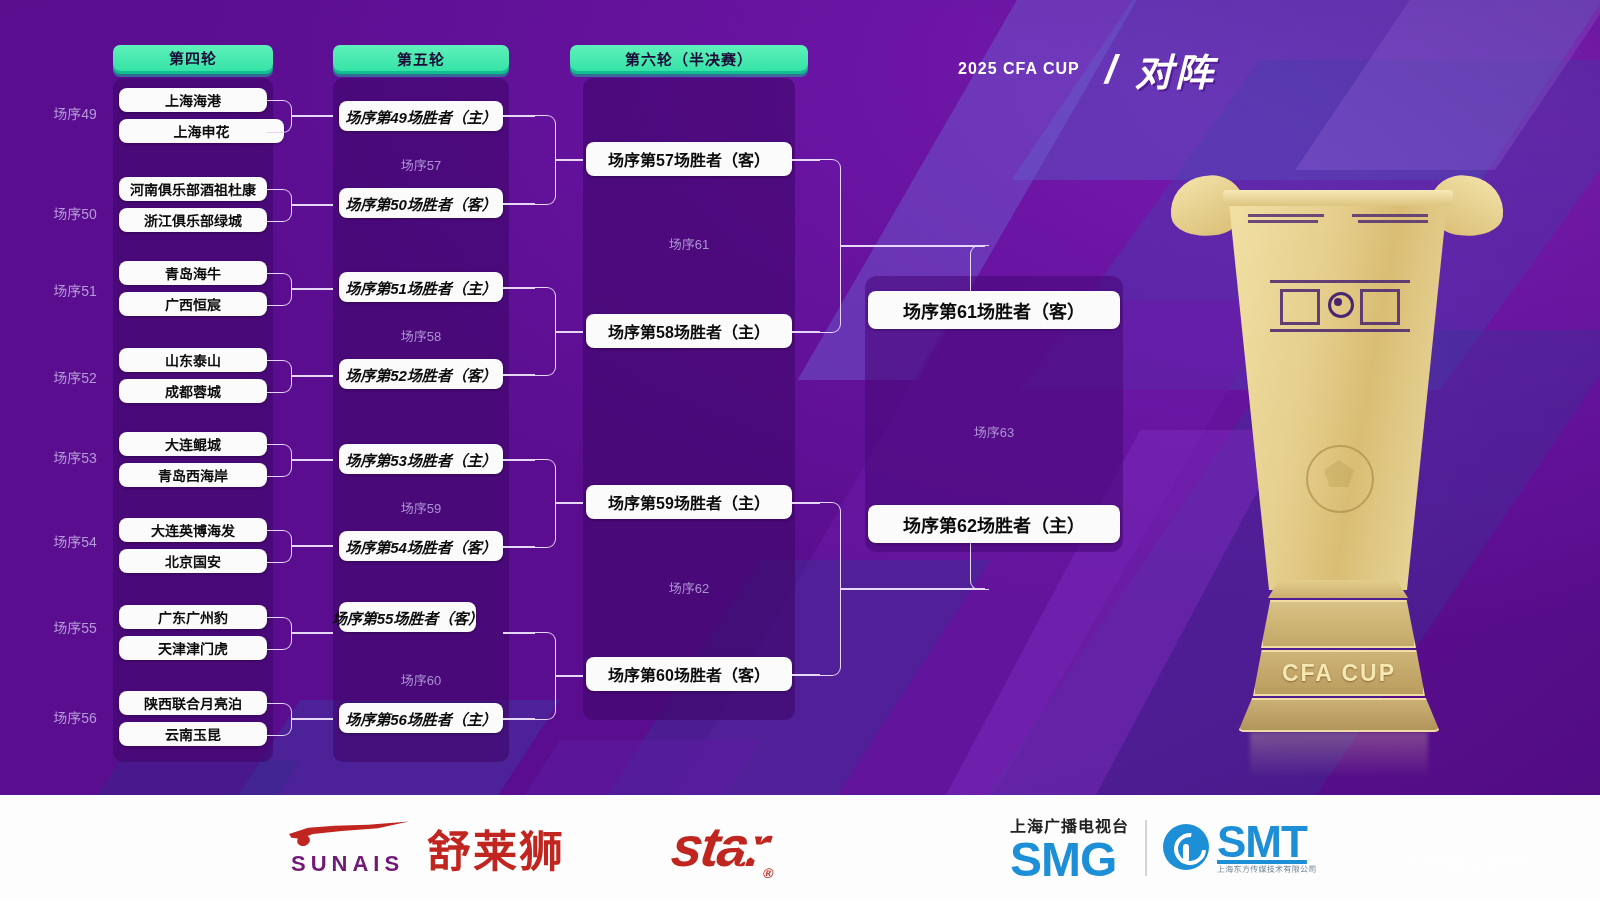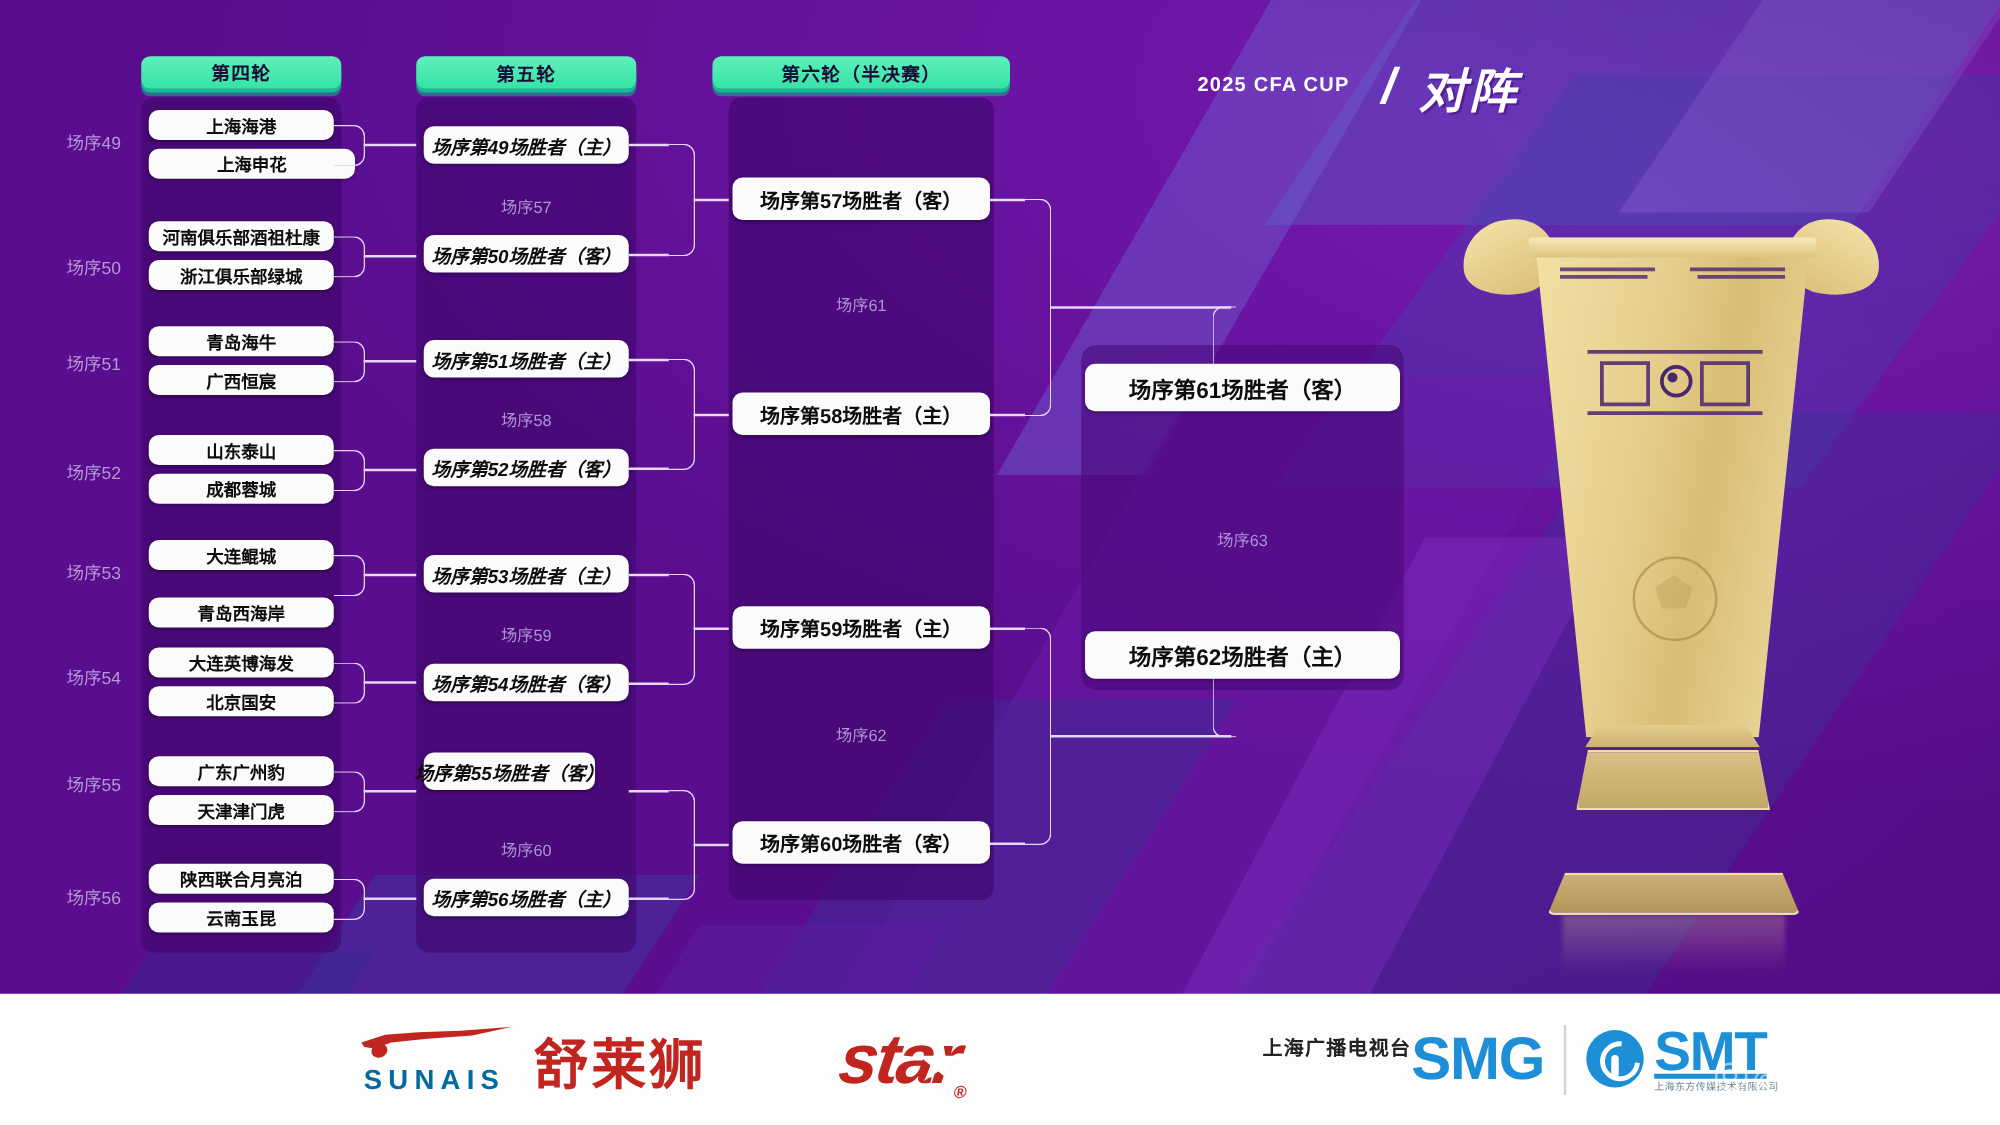--- a/index.html
+++ b/index.html
@@ -171,30 +171,30 @@
   #spon-sunais{left:285px;}
   #spon-star{left:672px;}
   #spon-smg{left:1010px;}
   .sunais-wrap{display:flex;align-items:center;gap:12px;}
   .sunais-mark{position:relative;width:130px;height:58px;}
   .sunais-bird{position:absolute;left:4px;top:2px;width:120px;height:26px;
      background:#c0261f;
      clip-path:polygon(0% 52%, 16% 28%, 38% 20%, 66% 16%, 100% 4%, 74% 30%, 44% 40%, 20% 52%, 9% 70%, 2% 66%);}
   .sunais-dot{position:absolute;left:12px;top:16px;width:13px;height:11px;border-radius:50%;
      background:#c0261f;transform:rotate(-18deg);}
-  .sunais-txt{position:absolute;left:6px;top:32px;color:#0369a1;font-size:22px;
+  .sunais-txt{position:absolute;left:6px;top:32px;color:#701a75;font-size:22px;
      font-weight:bold;letter-spacing:5px;}
   .sunais-cn{color:#c0261f;font-size:44px;font-weight:bold;letter-spacing:2px;}
   #star-logo{color:#c0261f;font-size:56px;font-weight:bold;font-style:italic;
      letter-spacing:-2px;position:relative;transform:skewX(-8deg);}
   #star-logo .reg{font-size:14px;font-style:normal;vertical-align:sub;}
   .star-ico{position:absolute;left:62px;top:18px;width:36px;height:36px;background:#fff;
      clip-path:polygon(50% 0%,61% 35%,98% 35%,68% 57%,79% 91%,50% 70%,21% 91%,32% 57%,2% 35%,39% 35%);}
   .smg-wrap{display:flex;align-items:center;gap:16px;}
-  .smg-left{display:flex;flex-direction:row;align-items:flex-start;}
+  .smg-left{display:flex;flex-direction:column;align-items:flex-start;}
   #smg-cn{color:#222;font-size:16px;font-weight:bold;letter-spacing:1px;}
   #smg-main{color:#1d8fd6;font-size:48px;font-weight:bold;letter-spacing:-1px;line-height:.95;}
   .smg-div{width:2px;height:56px;background:#cfd6db;}
   .smt-wrap{display:flex;align-items:center;gap:8px;}
   .smt-circle{width:46px;height:46px;border-radius:50%;background:#1d8fd6;position:relative;}
   .smt-circle:before{content:"";position:absolute;left:11px;top:9px;width:24px;height:24px;
      border:4px solid #fff;border-radius:50%;border-right-color:transparent;transform:rotate(-40deg);}
   .smt-circle:after{content:"";position:absolute;left:20px;top:20px;width:6px;height:18px;
      background:#fff;border-radius:3px;}
   .smt-right{display:flex;flex-direction:column;}
@@ -252,21 +252,21 @@
   <div class="box team" style="left:119px;top:177px;width:148px">河南俱乐部酒祖杜康</div>
   <div class="box team" style="left:119px;top:208px;width:148px">浙江俱乐部绿城</div>
 
   <div class="box team" style="left:119px;top:261px;width:148px">青岛海牛</div>
   <div class="box team" style="left:119px;top:292px;width:148px">广西恒宸</div>
 
   <div class="box team" style="left:119px;top:348px;width:148px">山东泰山</div>
   <div class="box team" style="left:119px;top:379px;width:148px">成都蓉城</div>
 
   <div class="box team" style="left:119px;top:432px;width:148px">大连鲲城</div>
-  <div class="box team" style="left:119px;top:478px;width:148px">青岛西海岸</div>
+  <div class="box team" style="left:119px;top:463px;width:148px">青岛西海岸</div>
 
   <div class="box team" style="left:119px;top:518px;width:148px">大连英博海发</div>
   <div class="box team" style="left:119px;top:549px;width:148px">北京国安</div>
 
   <div class="box team" style="left:119px;top:605px;width:148px">广东广州豹</div>
   <div class="box team" style="left:119px;top:636px;width:148px">天津津门虎</div>
 
   <div class="box team" style="left:119px;top:691px;width:148px">陕西联合月亮泊</div>
   <div class="box team" style="left:119px;top:722px;width:148px">云南玉昆</div>
 
@@ -372,20 +372,23 @@
       <i style="left:0;top:8px;width:70px"></i>
       <i style="left:104px;top:2px;width:76px"></i>
       <i style="left:110px;top:8px;width:70px"></i>
     </div>
     <div class="tr-pattern"></div>
     <div class="tr-eye"></div>
     <div class="tr-eye2"></div>
     <div class="tr-ball"></div>
     <div class="tr-neck"></div>
     <div class="tr-base1"></div>
+    <div class="tr-base2">
+      <span id="trophy-word">CFA CUP</span>
+    </div>
     <div class="tr-base3"></div>
     <div class="tr-refl"></div>
   </div>
 
   <div id="sponsors">
     <div class="spon" id="spon-sunais">
       <div class="sunais-wrap">
         <div class="sunais-mark">
           <div class="sunais-bird"></div>
           <div class="sunais-dot"></div>

